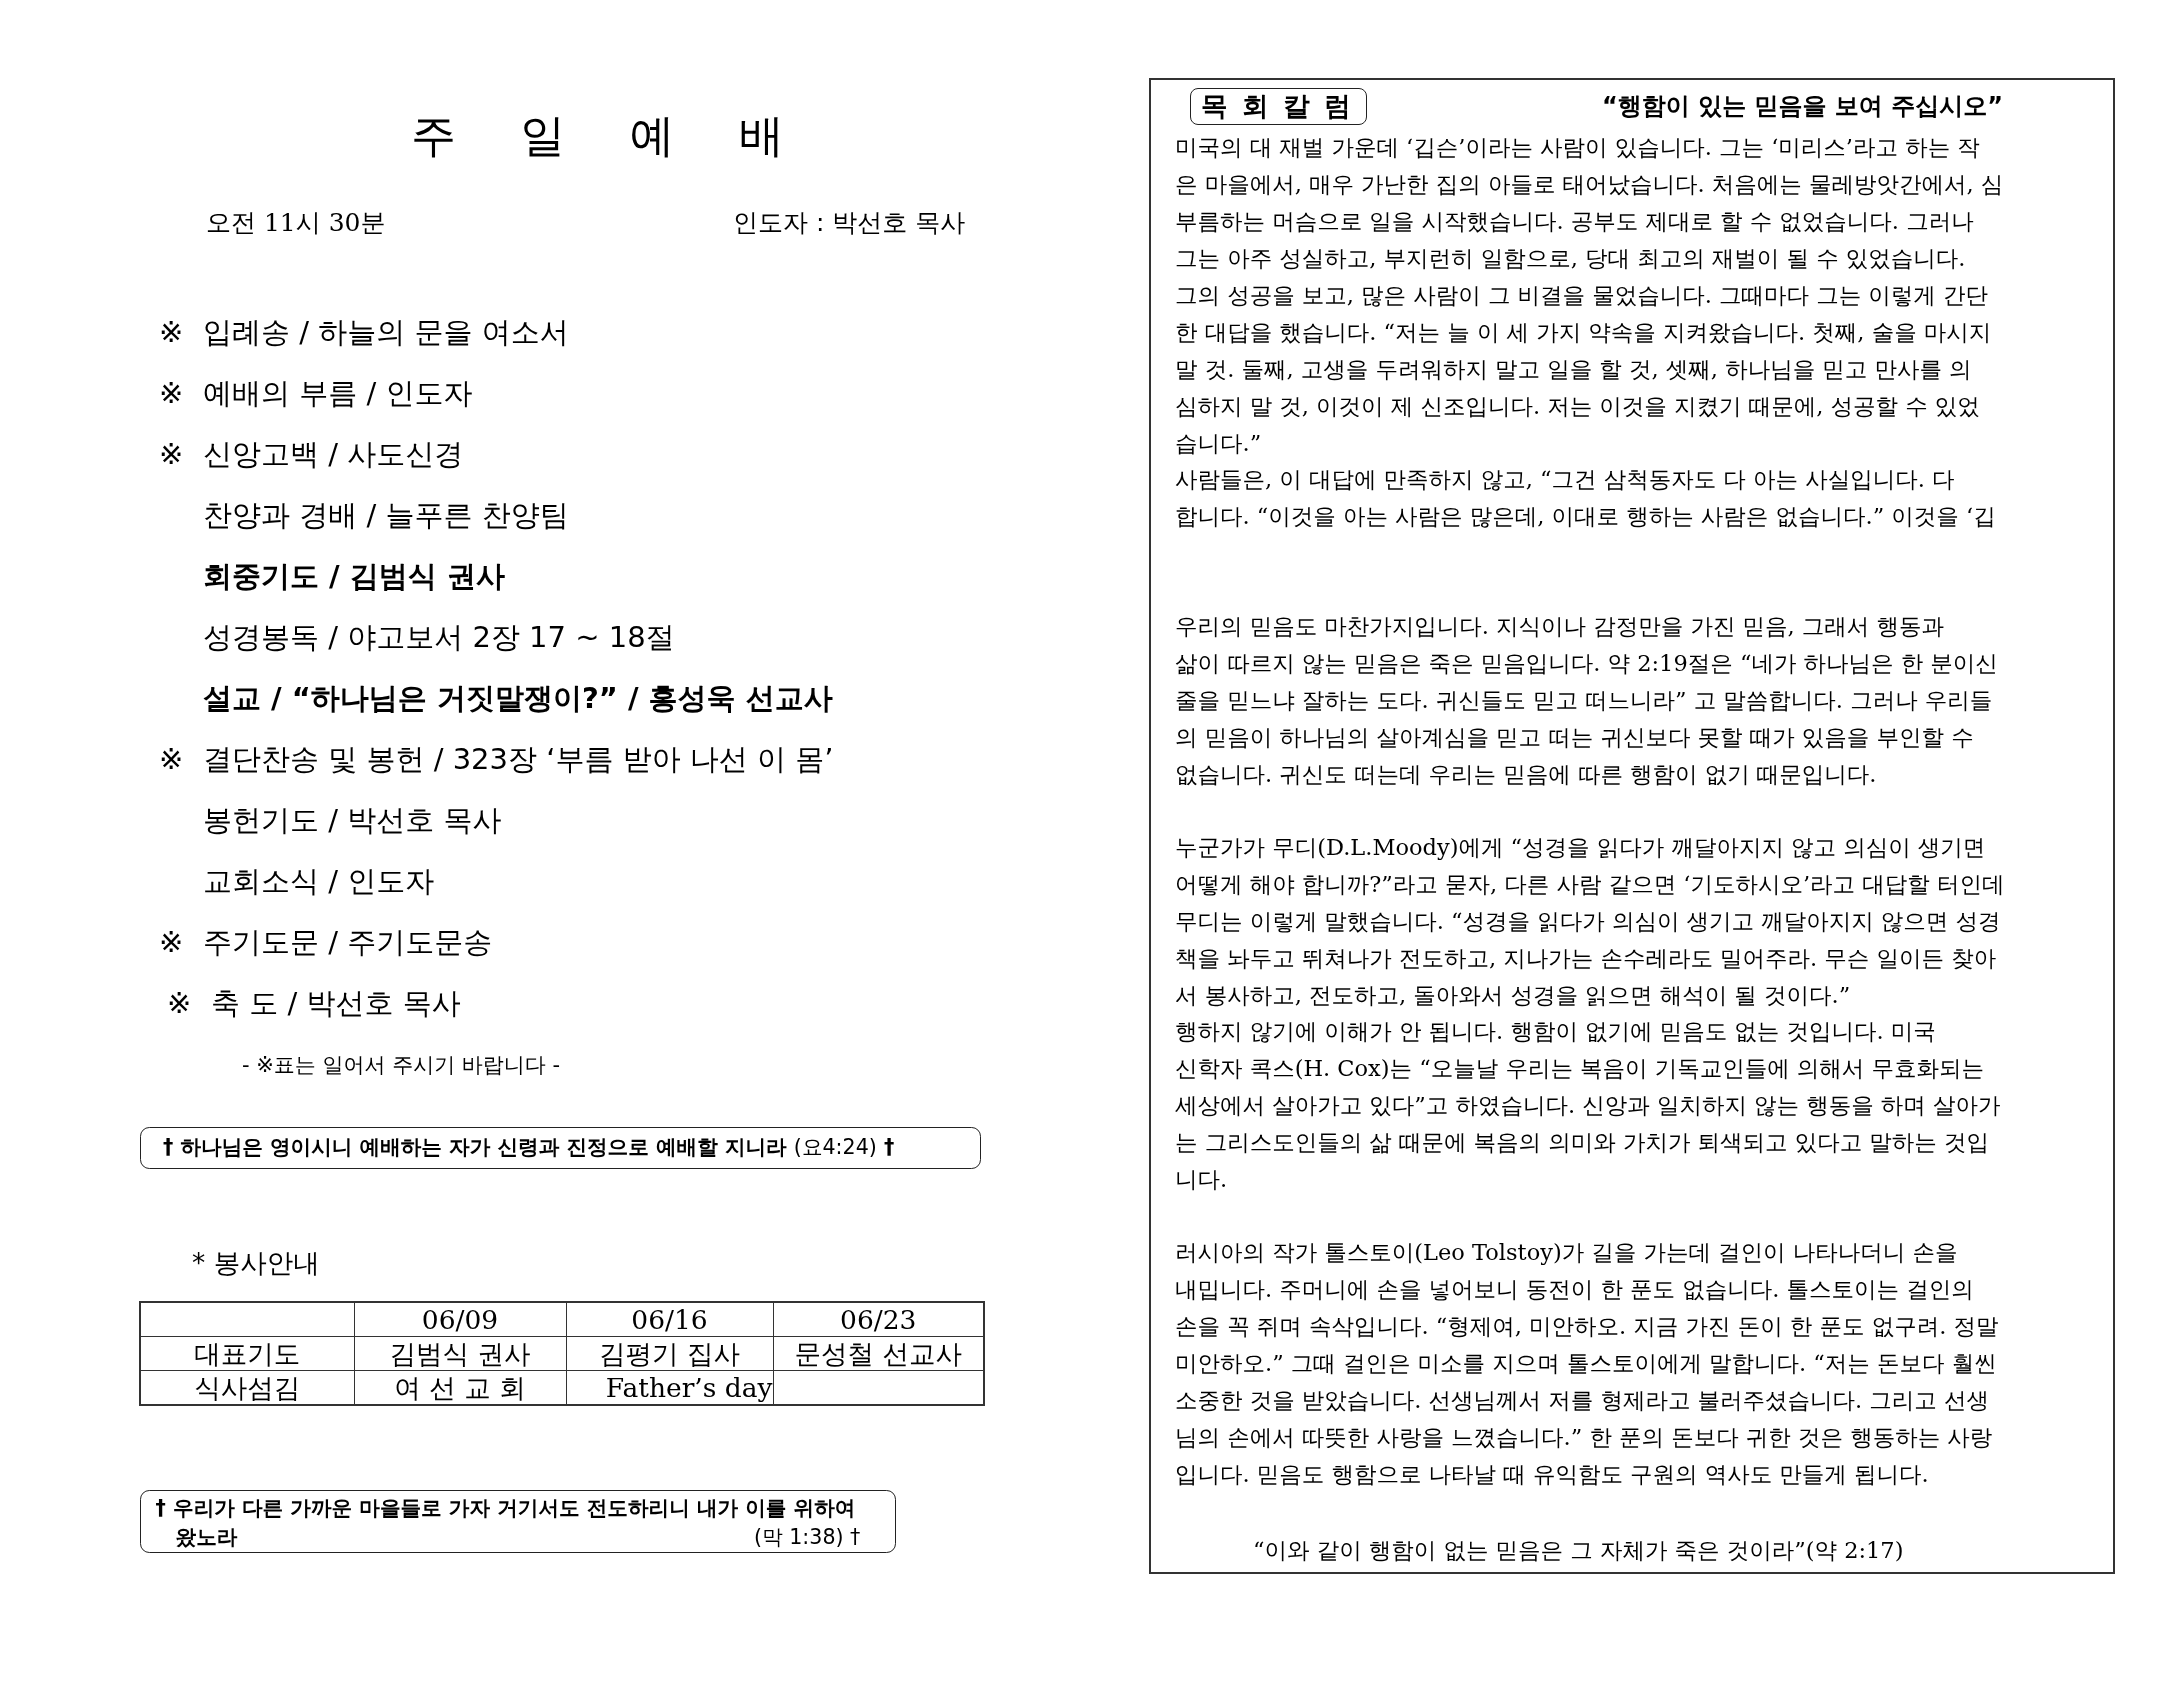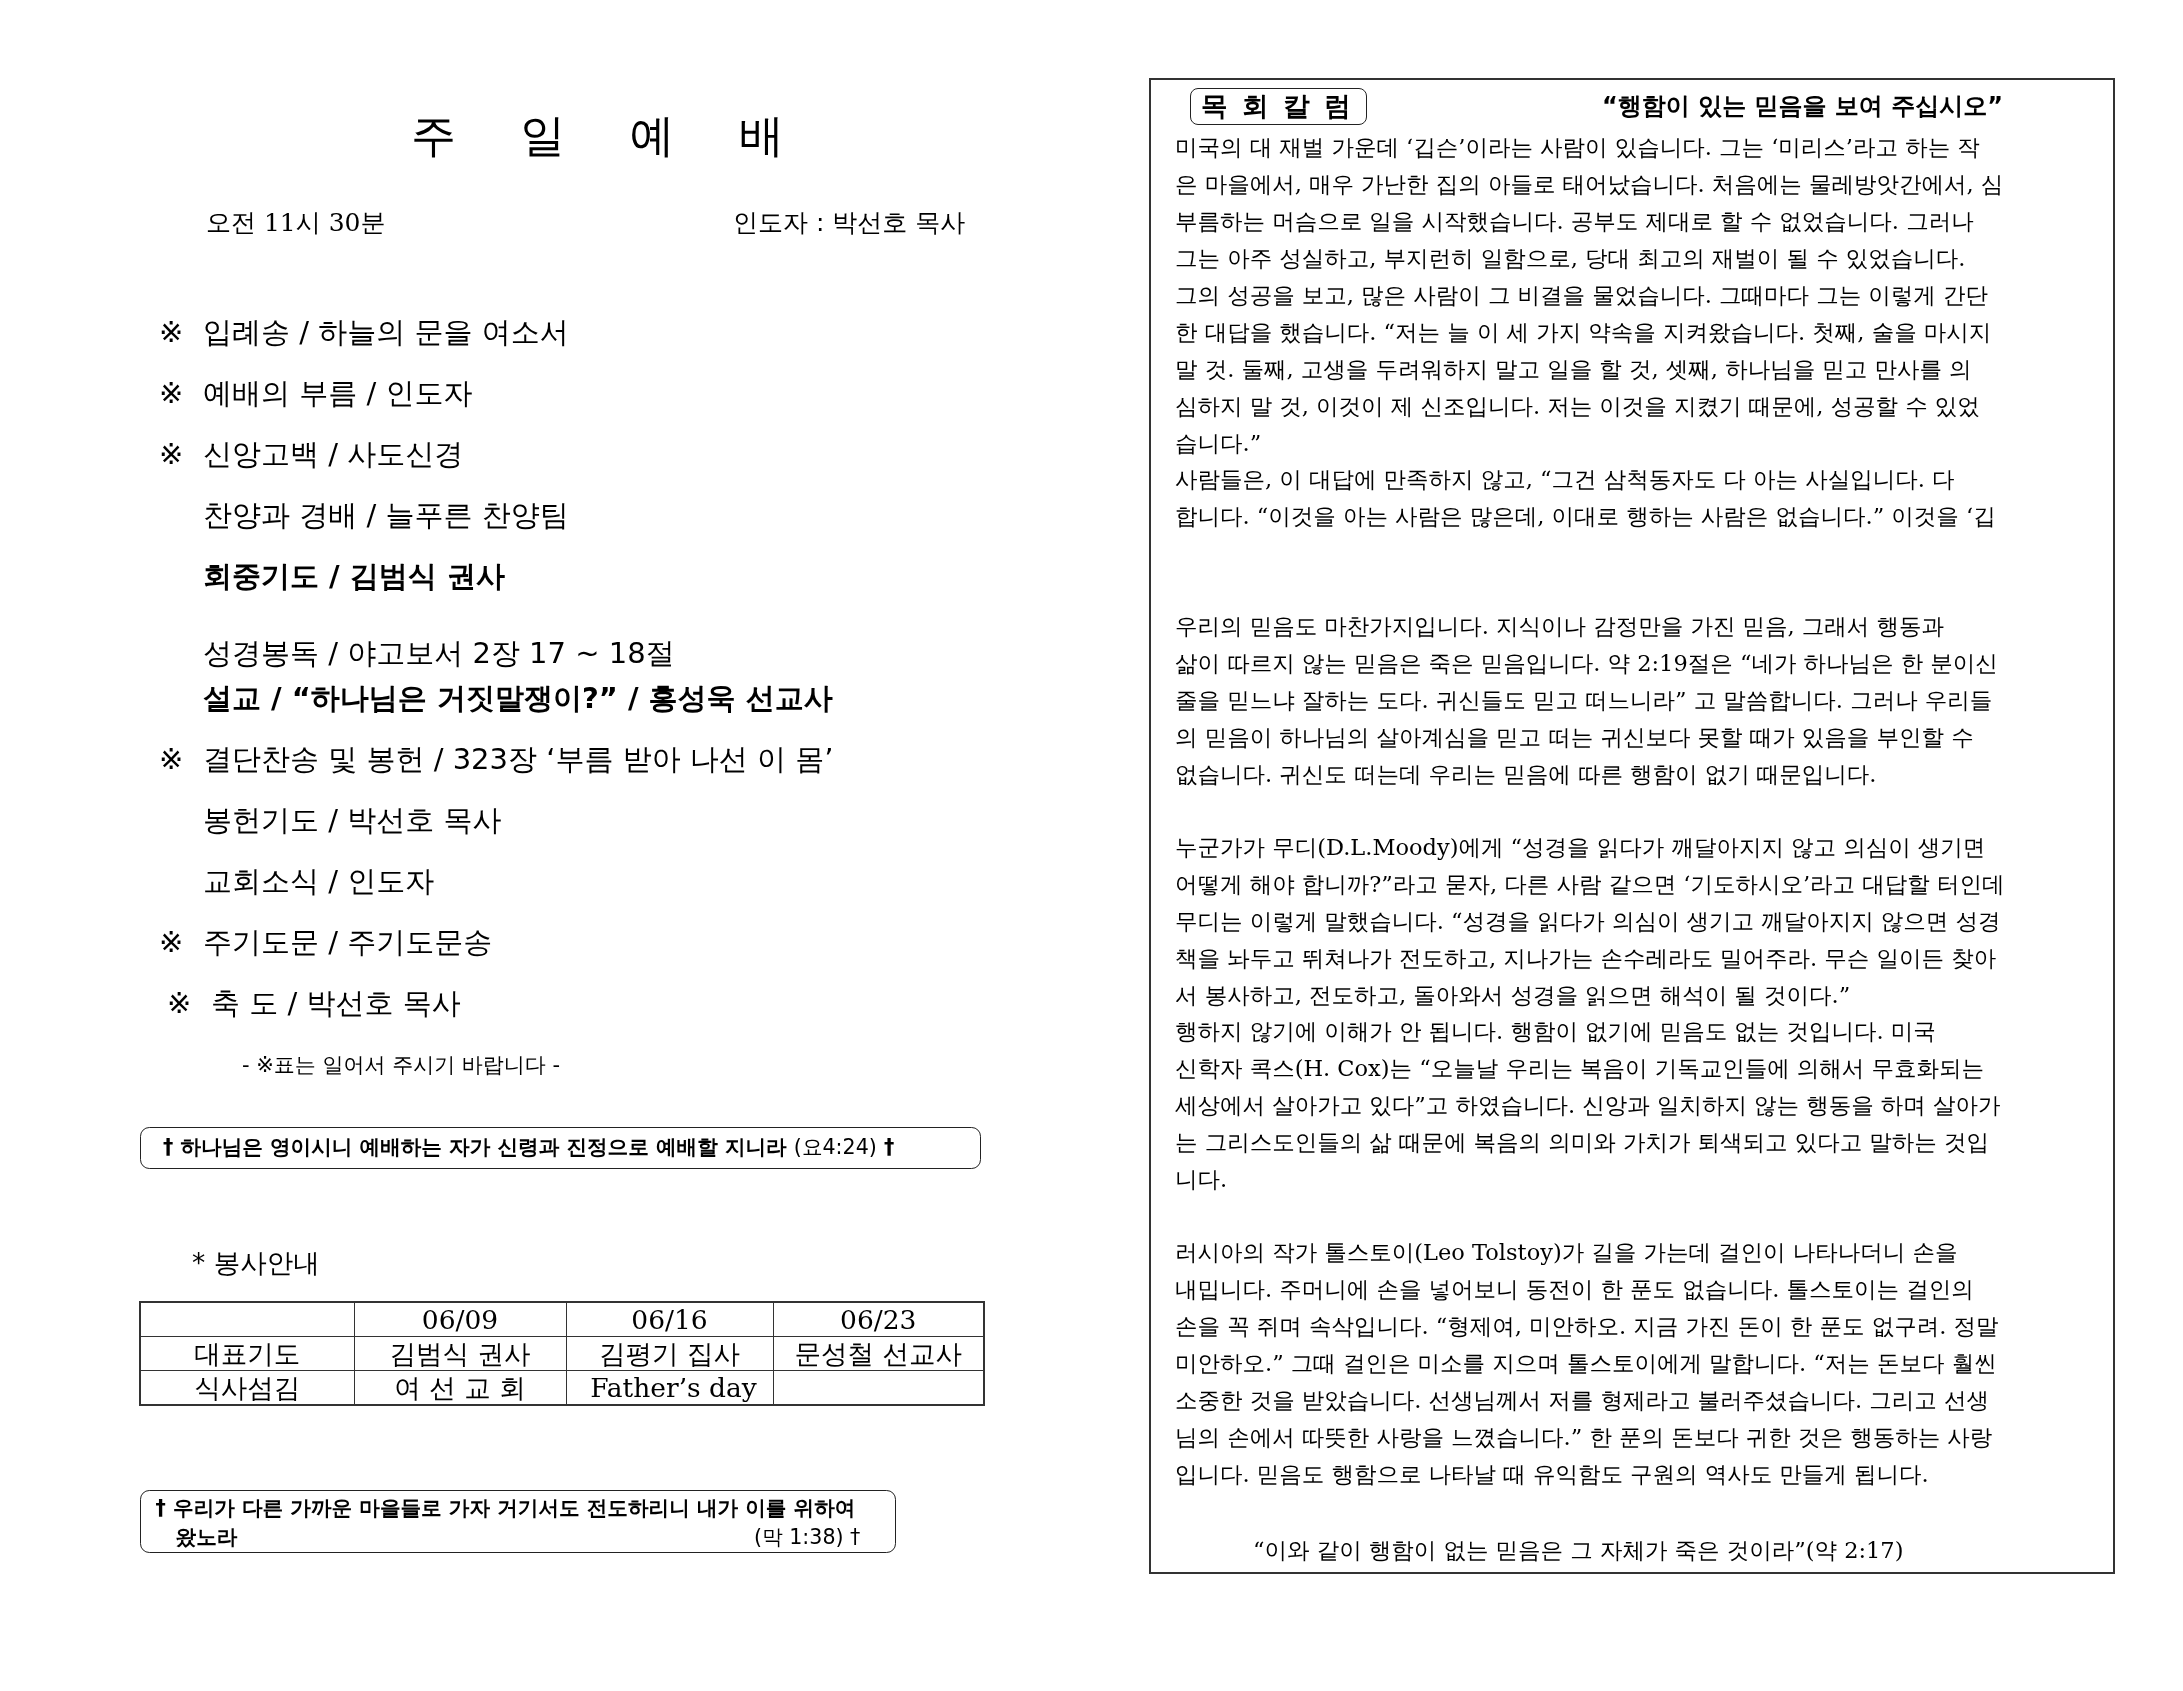--- a/index.html
+++ b/index.html
@@ -50,21 +50,21 @@
 <div class="abs title sans">주 일 예 배</div>
 <div class="abs time serif">오전 11시 30분</div>
 <div class="abs leader sans">인도자 : 박선호 목사</div>
 
 <div class="abs order sans" id="order">
     <div class="order-item" style="top: 0px;"><span class="mark">※</span><span>입례송 / 하늘의 문을 여소서</span></div>
     <div class="order-item" style="top: 61px;"><span class="mark">※</span><span>예배의 부름 / 인도자</span></div>
     <div class="order-item" style="top: 122px;"><span class="mark">※</span><span>신앙고백 / 사도신경</span></div>
     <div class="order-item" style="top: 183px;"><span class="mark"></span><span>찬양과 경배 / 늘푸른 찬양팀</span></div>
     <div class="order-item bold" style="top: 244px;"><span class="mark"></span><span>회중기도 / 김범식 권사</span></div>
-    <div class="order-item" style="top: 321px;"><span class="mark"></span><span>성경봉독 / 야고보서 2장 17 ~ 18절</span></div>
+    <div class="order-item" style="top: 305px;"><span class="mark"></span><span>성경봉독 / 야고보서 2장 17 ~ 18절</span></div>
     <div class="order-item bold" style="top: 366px;"><span class="mark"></span><span>설교 /  “하나님은 거짓말쟁이?” / 홍성욱 선교사</span></div>
     <div class="order-item" style="top: 427px;"><span class="mark">※</span><span>결단찬송 및 봉헌 / 323장 ‘부름 받아 나선 이 몸’</span></div>
     <div class="order-item" style="top: 488px;"><span class="mark"></span><span>봉헌기도 / 박선호 목사</span></div>
     <div class="order-item" style="top: 549px;"><span class="mark"></span><span>교회소식 / 인도자</span></div>
     <div class="order-item" style="top: 610px;"><span class="mark">※</span><span>주기도문 / 주기도문송</span></div>
     <div class="order-item" style="top: 671px; margin-left: 8px;"><span class="mark">※</span><span>축 도 / 박선호 목사</span></div>
   </div>
 
 <div class="abs note sans">- ※표는 일어서 주시기 바랍니다 -</div>
 
@@ -93,21 +93,21 @@
     </tr>
     <tr>
       <td>대표기도</td>
       <td>김범식 권사</td>
       <td>김평기 집사</td>
       <td>문성철 선교사</td>
     </tr>
     <tr>
       <td>식사섬김</td>
       <td>여 선 교 회</td>
-      <td style="text-align:center;padding-left:8px">Father’s day</td>
+      <td style="text-align:right;padding-left:8px">Father’s day</td>
       <td></td>
     </tr>
   </tbody>
 </table>
 
 <div class="abs verse-box verse2 sans">
   <div class="line1">
     <span>†</span>
     <span>우리가 다른 가까운 마을들로 가자 거기서도 전도하리니 내가 이를 위하여</span>
   </div>

